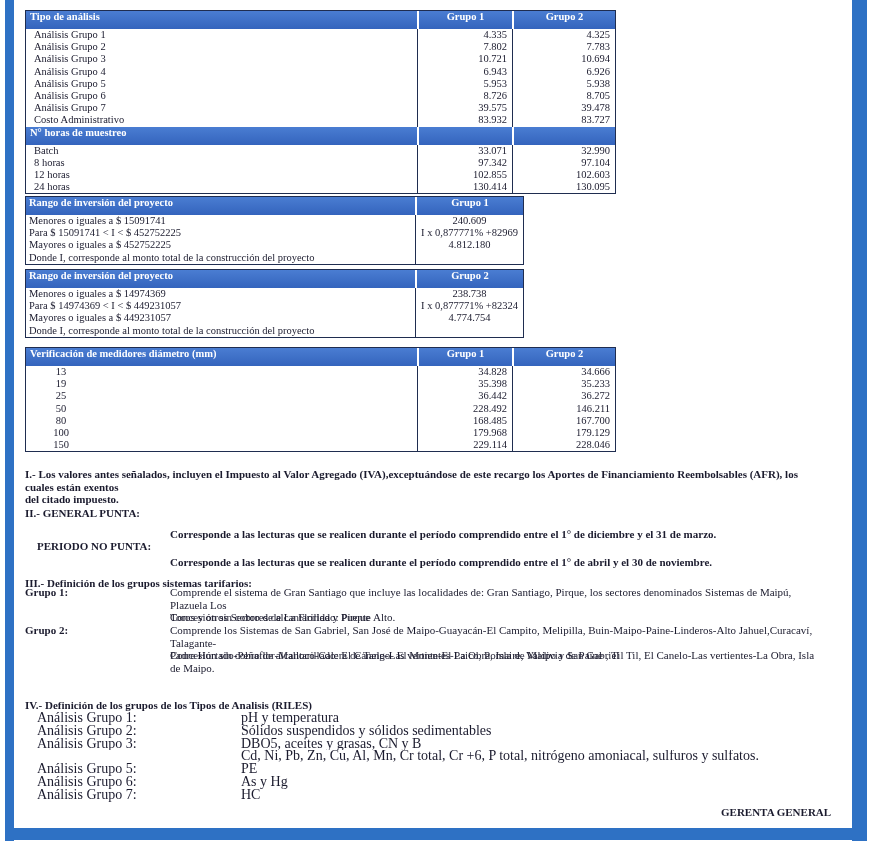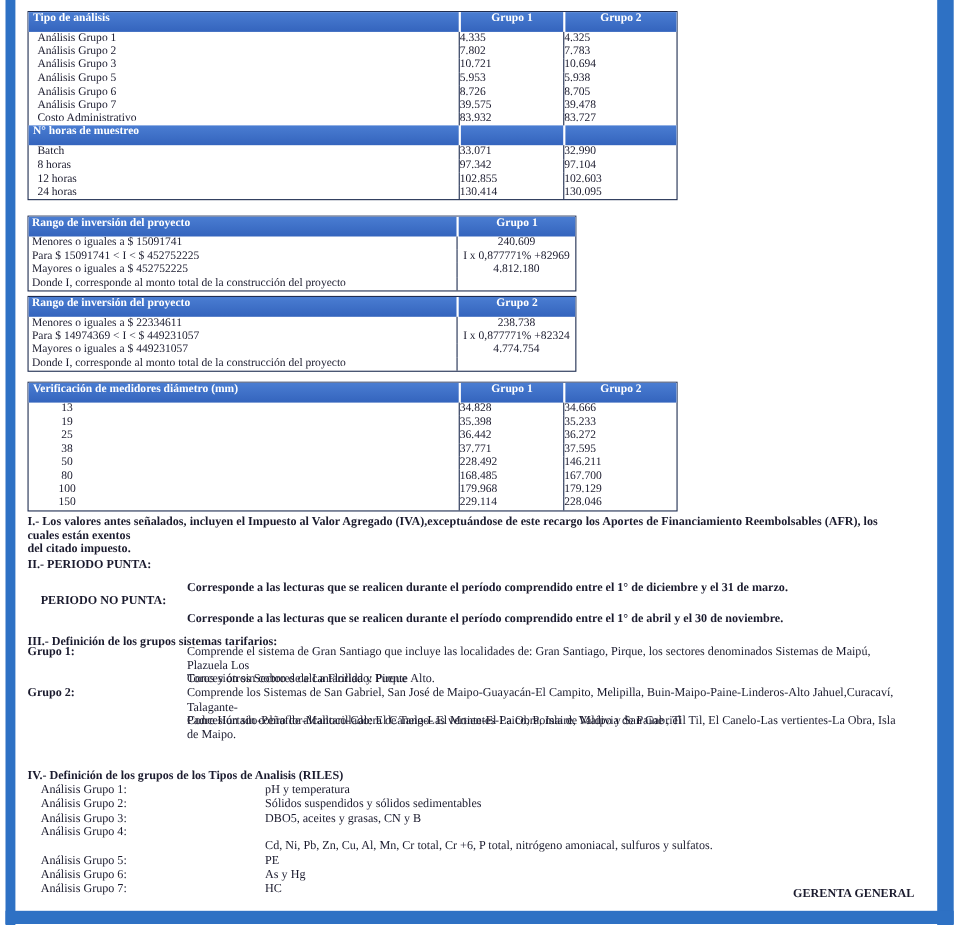--- a/index.html
+++ b/index.html
@@ -20,33 +20,33 @@
   .tbl{position:absolute;border:1px solid var(--border);background:#fff;font-size:10.5px;}
   .tbl3{width:591px;}
   .tbl2{width:499px;}
   .tr{display:flex;height:12.2px;line-height:12.1px;align-items:stretch;}
   .th{height:18px;line-height:12.6px;background:#fff;color:#fff;font-weight:bold;}
   .th .c{background:linear-gradient(180deg,var(--hdr-top) 0%,var(--hdr-bot) 100%);}
   .c{overflow:hidden;white-space:nowrap;}
   .desc{flex:1;padding-left:8px;}
   .v1{width:95px;border-left:1px solid var(--border);}
   .v2{width:103px;border-left:1px solid var(--border);}
-  .num{text-align:left;padding-right:5px;}
+  .num{text-align:right;padding-right:5px;}
   .th .desc{padding-left:4px;}
   .th .v1{width:93px;margin-left:2px;border-left:none;text-align:center;}
   .th .v2{width:101px;margin-left:2px;border-left:none;text-align:center;}
   .tbl2 .desc{padding-left:3px;}
   .tbl2 .val{width:108px;border-left:1px solid var(--border);text-align:center;}
   .tbl2 .th .val{width:106px;margin-left:2px;border-left:none;}
   .dia{display:inline-block;width:70px;text-align:center;}
 
   .note{position:absolute;font-size:11px;line-height:12.7px;}
   .b{font-weight:bold;}
   .pre{white-space:pre-line;}
-  .iv-list{position:absolute;left:25px;top:712px;width:760px;font-size:11px;}
+  .iv-list{position:absolute;left:25px;top:712px;width:760px;font-size:14px;}
   .iv-row{display:flex;height:12.8px;line-height:12.6px;}
   .iv-label{width:216px;padding-left:12px;overflow:hidden;white-space:nowrap;}
   .iv-value{flex:1;overflow:hidden;white-space:nowrap;}
 </style>
 </head>
 <body>
 
 <div class="bar bar-left"></div>
 <div class="bar bar-right"></div>
 <div class="bar bar-bottom"></div>
@@ -70,20 +70,25 @@
         <div class="c v1 num">7.802</div>
         <div class="c v2 num">7.783</div>
       </div>
 
       <div class="tr">
         <div class="c desc">Análisis Grupo 3</div>
         <div class="c v1 num">10.721</div>
         <div class="c v2 num">10.694</div>
       </div>
 
+      <div class="tr">
+        <div class="c desc">Análisis Grupo 4</div>
+        <div class="c v1 num">6.943</div>
+        <div class="c v2 num">6.926</div>
+      </div>
 
       <div class="tr">
         <div class="c desc">Análisis Grupo 5</div>
         <div class="c v1 num">5.953</div>
         <div class="c v2 num">5.938</div>
       </div>
 
       <div class="tr">
         <div class="c desc">Análisis Grupo 6</div>
         <div class="c v1 num">8.726</div>
@@ -165,21 +170,21 @@
 </div>
 
 <div class="tbl tbl2" style="left:25px;top:269px;">
   <div class="tr th">
     <div class="c desc">Rango de inversión del proyecto</div>
     <div class="c val">Grupo 2</div>
   </div>
   <div>
 
       <div class="tr">
-        <div class="c desc">Menores o iguales a $  22334611</div>
+        <div class="c desc">Menores o iguales a $  14974369</div>
         <div class="c val">238.738</div>
       </div>
 
       <div class="tr">
         <div class="c desc">Para $  14974369 &lt; I &lt; $ 449231057</div>
         <div class="c val">I  x  0,877771%  +82324</div>
       </div>
 
       <div class="tr">
         <div class="c desc">Mayores o iguales a $ 449231057</div>
@@ -212,25 +217,20 @@
         <div class="c v1 num">35.398</div>
         <div class="c v2 num">35.233</div>
       </div>
 
       <div class="tr">
         <div class="c desc" style="padding-left:0;"><span class="dia">25</span></div>
         <div class="c v1 num">36.442</div>
         <div class="c v2 num">36.272</div>
       </div>
 
-      <div class="tr">
-        <div class="c desc" style="padding-left:0;"><span class="dia">38</span></div>
-        <div class="c v1 num">37.771</div>
-        <div class="c v2 num">37.595</div>
-      </div>
 
       <div class="tr">
         <div class="c desc" style="padding-left:0;"><span class="dia">50</span></div>
         <div class="c v1 num">228.492</div>
         <div class="c v2 num">146.211</div>
       </div>
 
       <div class="tr">
         <div class="c desc" style="padding-left:0;"><span class="dia">80</span></div>
         <div class="c v1 num">168.485</div>
@@ -247,21 +247,21 @@
         <div class="c desc" style="padding-left:0;"><span class="dia">150</span></div>
         <div class="c v1 num">229.114</div>
         <div class="c v2 num">228.046</div>
       </div>
     </div>
 </div>
 
 <div class="note b pre" style="left:25px;top:468px;width:778px;">I.- Los valores antes señalados, incluyen el Impuesto al Valor Agregado (IVA),exceptuándose de este recargo los Aportes de Financiamiento Reembolsables (AFR),  los cuales están exentos
 del citado impuesto.</div>
 
-<div class="note b" style="left:25px;top:507px;">II.- PERIODO PUNTA:</div>
+<div class="note b" style="left:25px;top:507px;">II.- GENERAL PUNTA:</div>
 <div class="note b" style="left:170px;top:528px;">Corresponde a las lecturas que se realicen durante el período comprendido entre el 1° de diciembre y el 31 de marzo.</div>
 <div class="note b" style="left:37px;top:540px;">PERIODO NO PUNTA:</div>
 <div class="note b" style="left:170px;top:556px;">Corresponde a las lecturas que se realicen durante el período comprendido entre el 1° de abril y el 30 de noviembre.</div>
 
 <div class="note b" style="left:25px;top:577px;font-family:Liberation Serif, serif;">III.- Definición de los grupos sistemas tarifarios:</div>
 <div class="note b" style="left:25px;top:586px;">Grupo 1:</div>
 <div class="note pre" style="left:170px;top:586px;width:650px;">Comprende el sistema de Gran Santiago que incluye las localidades de: Gran Santiago, Pirque, los sectores denominados Sistemas de Maipú, Plazuela Los
 Toros y otros Sectores de La Florida y Puente Alto.</div>
 <div class="note" style="left:170px;top:611px;">Concesión sin cobro de alcantarillado: Pirque</div>
 <div class="note b" style="left:25px;top:624px;">Grupo 2:</div>
@@ -280,24 +280,20 @@
     <div class="iv-row">
       <div class="iv-label">Análisis Grupo 2:</div>
       <div class="iv-value">Sólidos suspendidos y sólidos sedimentables</div>
     </div>
 
     <div class="iv-row">
       <div class="iv-label">Análisis Grupo 3:</div>
       <div class="iv-value">DBO5, aceites y grasas, CN y B</div>
     </div>
 
-    <div class="iv-row">
-      <div class="iv-label">Análisis Grupo 4:</div>
-      <div class="iv-value"></div>
-    </div>
 
     <div class="iv-row">
       <div class="iv-label"></div>
       <div class="iv-value">Cd, Ni, Pb, Zn, Cu, Al, Mn, Cr total, Cr +6, P total, nitrógeno amoniacal, sulfuros y sulfatos.</div>
     </div>
 
     <div class="iv-row">
       <div class="iv-label">Análisis Grupo 5:</div>
       <div class="iv-value">PE</div>
     </div>

